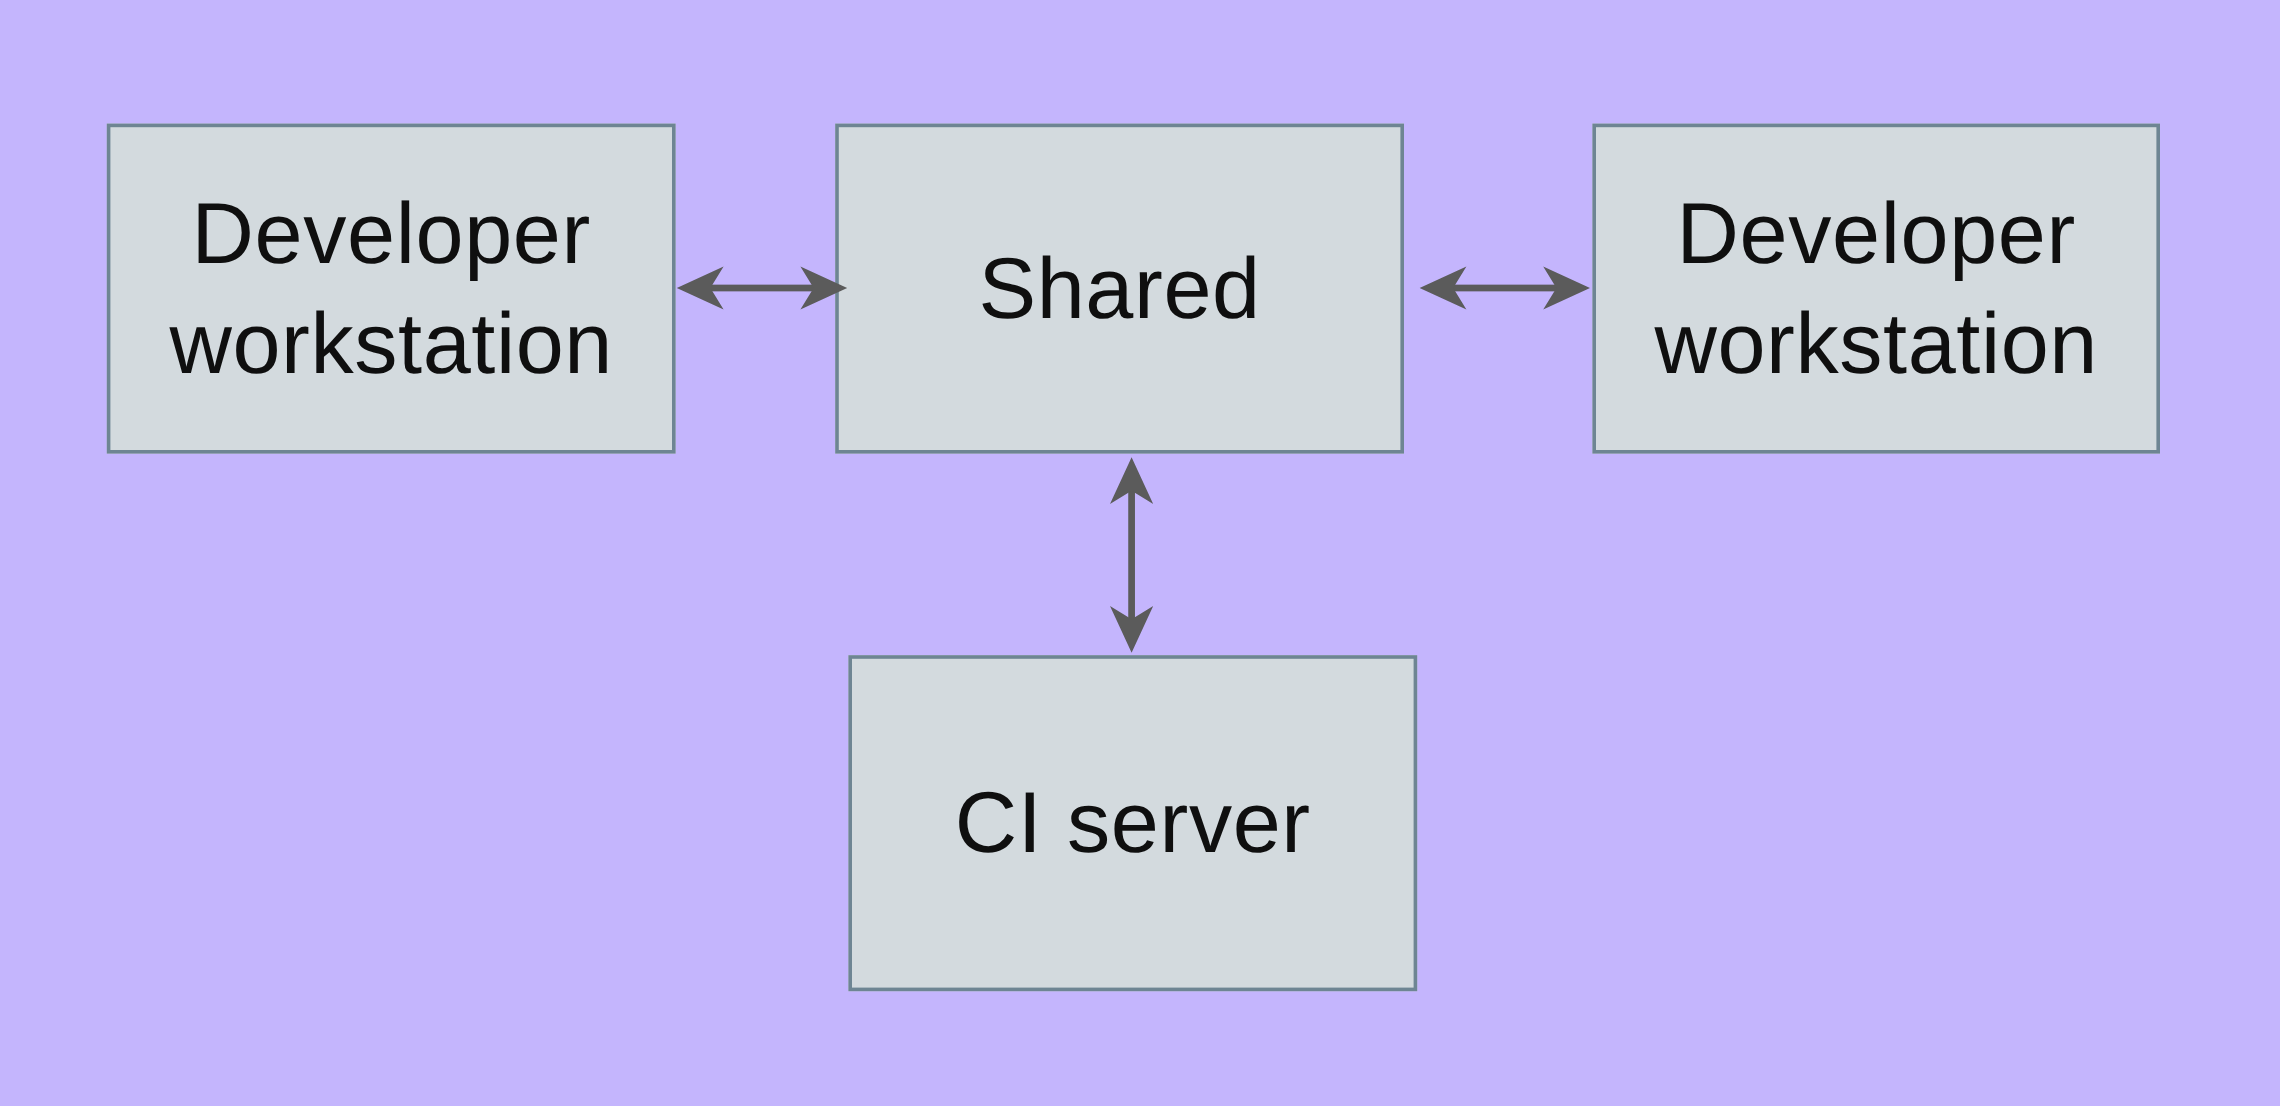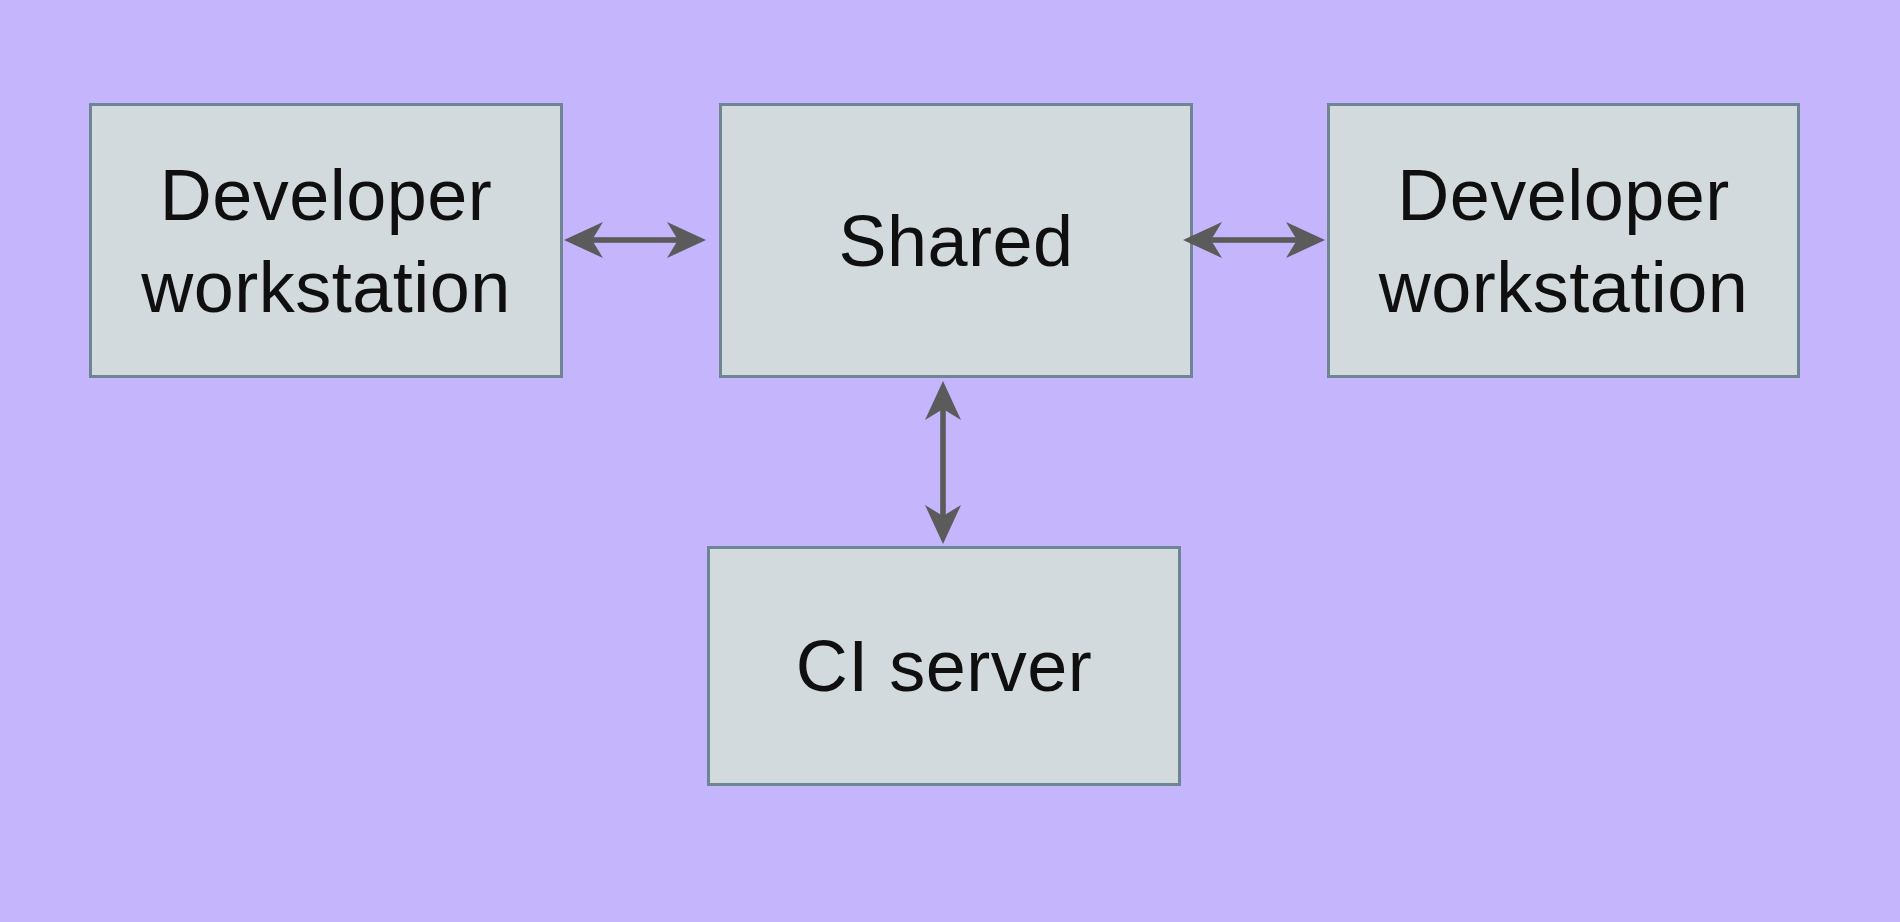--- a/index.html
+++ b/index.html
@@ -26,23 +26,23 @@
     justify-content: center;
     text-align: center;
     color: #0f0f0f;
     font-size: 72px;
     line-height: 92px;
     letter-spacing: 0.5px;
   }
   .node .line { display: block; }
 
   #node-dev-left   { left: 89px;   top: 103px; width: 474px; height: 275px; }
-  #node-shared     { left: 719px;  top: 103px; width: 474px; height: 275px; gap: 41px; }
+  #node-shared     { left: 696px;  top: 103px; width: 474px; height: 275px; gap: 41px; }
   #node-dev-right  { left: 1327px; top: 103px; width: 473px; height: 275px; }
-  #node-ci         { left: 707px;  top: 546px; width: 474px; height: 240px; }
+  #node-ci         { left: 707px;  top: 546px; width: 474px; height: 280px; }
 
   .arrow { position: absolute; }
   #arrow-left      { left: 562px;  top: 218px; }
   #arrow-right     { left: 1181px; top: 218px; }
   #arrow-vertical  { left: 921px;  top: 379px; }
   .arrow svg { display: block; }
 </style>
 </head>
 <body>
 

